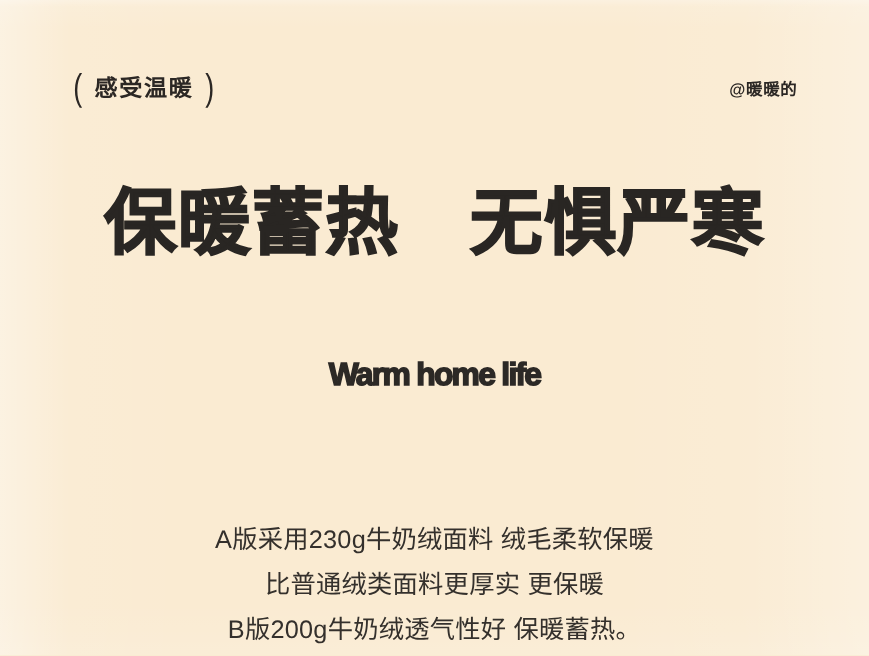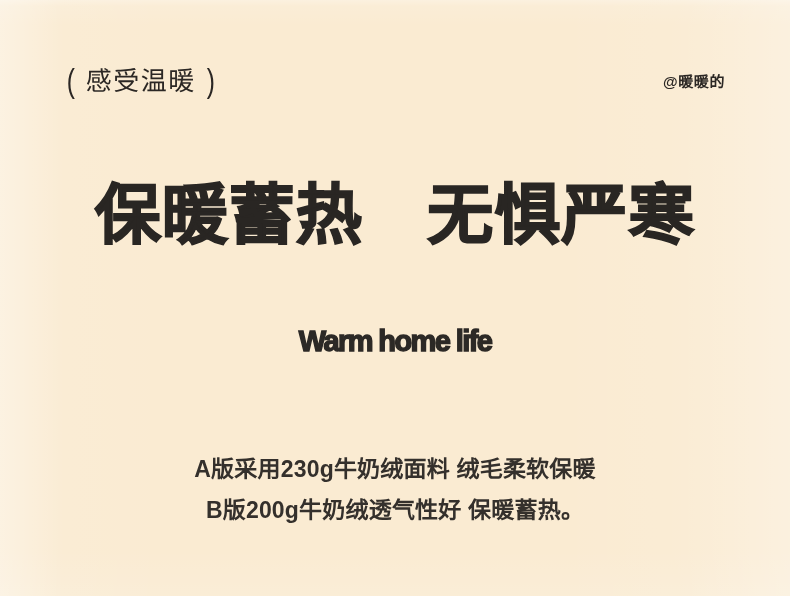--- a/index.html
+++ b/index.html
@@ -65,39 +65,39 @@
   }
   .paren {
     font-size: 34px;
     font-weight: 300;
     line-height: 0.92;
     transform: scaleX(0.72);
     display: inline-block;
     color: #2B2724;
   }
   .tagline-text {
-    font-weight: 400;
-    font-size: 26px;
+    font-weight: 700;
+    font-size: 21px;
     letter-spacing: 1.5px;
   }
 
   .handle {
     color: #2B2724;
     font-size: 15px;
     font-weight: 700;
     letter-spacing: 0.6px;
     line-height: 1;
     white-space: nowrap;
     margin-right: 0px;
   }
 
   
   .headline {
     position: absolute;
-    top: 179px;
+    top: 166px;
     left: 0;
     right: 0;
     text-align: center;
     color: #292623;
     font-size: 66px;
     font-weight: 700;
     line-height: 1.1;
     letter-spacing: 1px;
     white-space: nowrap;
     -webkit-text-stroke: 1.6px #292623;
@@ -119,27 +119,27 @@
     font-weight: 700;
     line-height: 1.12;
     letter-spacing: -1.6px;
     white-space: nowrap;
     -webkit-text-stroke: 1.4px #2C2926;
   }
 
   
   .body-copy {
     position: absolute;
-    top: 449px;
+    top: 470px;
     left: 0;
     right: 0;
     text-align: center;
     color: #34302C;
     font-size: 23px;
-    font-weight: 700;
+    font-weight: 400;
     line-height: 41px;
     letter-spacing: 0.2px;
   }
   .body-copy .line {
     display: block;
     white-space: nowrap;
   }
 </style>
 </head>
 <body>
@@ -158,16 +158,17 @@
   <div class="headline">
     <span>保暖蓄热</span>
     <span class="gap"></span>
     <span>无惧严寒</span>
   </div>
 
   <div class="subtitle">Warm home life</div>
 
   <div class="body-copy">
     <span class="line">A版采用230g牛奶绒面料 绒毛柔软保暖</span>
+    <span class="line">比普通绒类面料更厚实 更保暖</span>
     <span class="line">B版200g牛奶绒透气性好 保暖蓄热。</span>
   </div>
 
 </div>
 
 </body></html>

